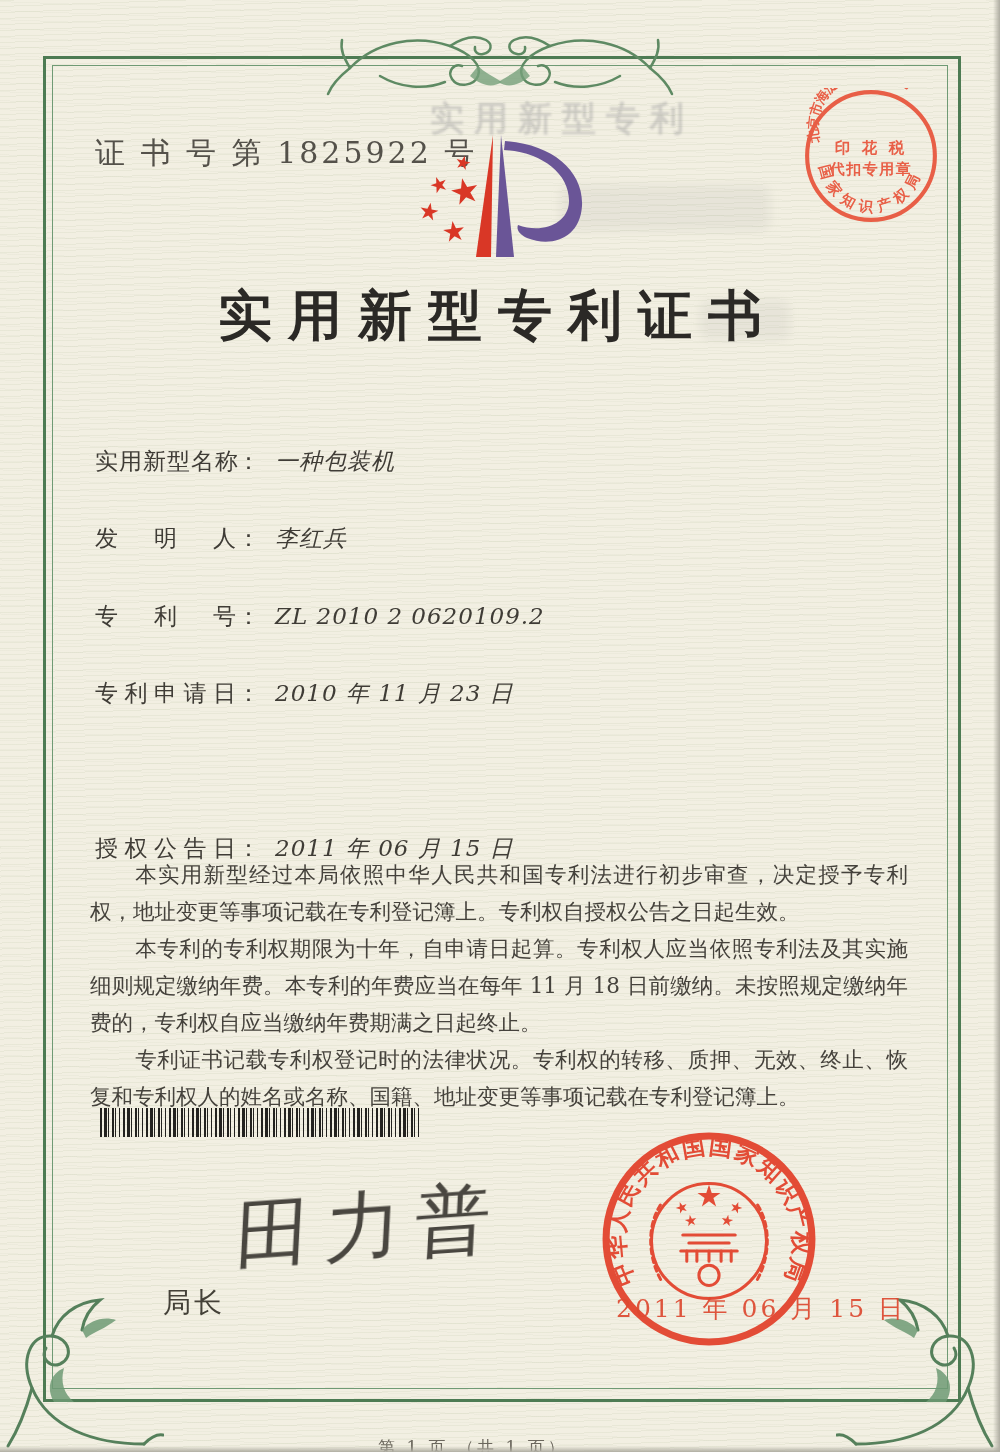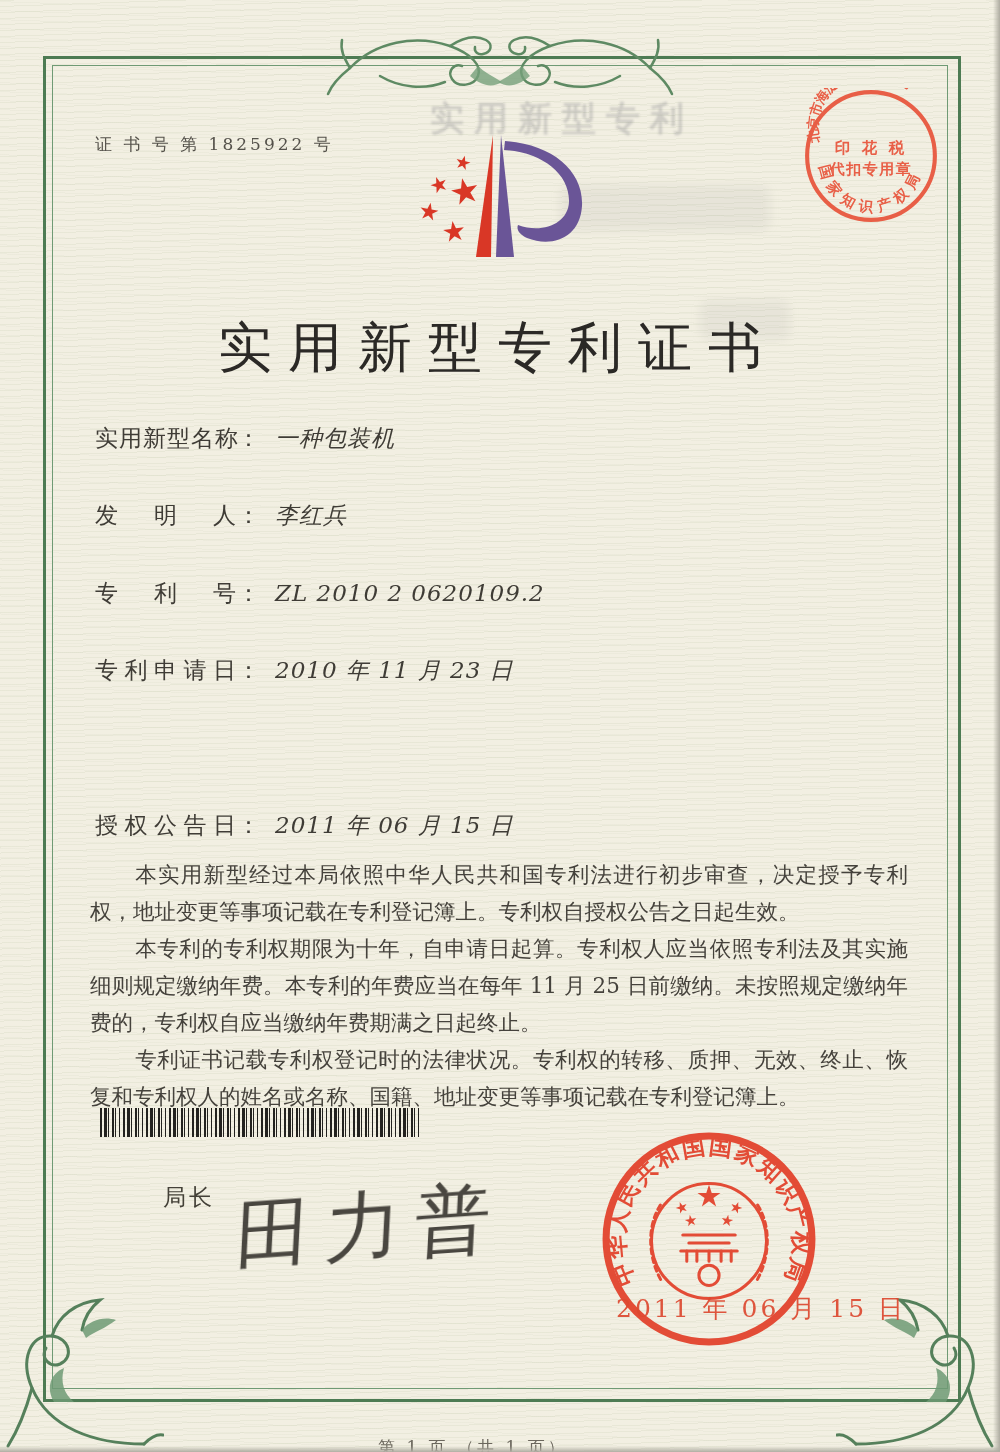--- a/index.html
+++ b/index.html
@@ -13,41 +13,41 @@
     color:#3c3a36;
   }
   .edge-right{position:absolute;right:0;top:0;width:7px;height:100%;
     background:linear-gradient(to left,#aeaca1,rgba(174,172,161,0));}
   .edge-bottom{position:absolute;left:0;bottom:0;width:100%;height:6px;
     background:linear-gradient(to top,#b0aea3,rgba(176,174,163,0));}
   .frame-outer{position:absolute;left:43px;top:56px;width:912px;height:1340px;
     border:3px solid #4d7b53;}
   .frame-inner{position:absolute;left:52px;top:65px;width:894px;height:1322px;
     border:1px solid #6f9a74;}
-  .cert-number{position:absolute;left:95px;top:133px;font-size:17px;letter-spacing:3px;color:#54514a;}
+  .cert-number{position:absolute;left:95px;top:133px;font-size:30px;letter-spacing:3px;color:#54514a;}
   .ghost-text{position:absolute;left:430px;top:96px;font-size:34px;letter-spacing:10px;
     color:rgba(125,126,132,0.30);filter:blur(1.3px);font-weight:bold;}
   .smudge{position:absolute;background:rgba(140,142,138,0.10);filter:blur(5px);border-radius:10px;}
   .title{position:absolute;left:0;top:280px;width:996px;text-align:center;
-    font-size:54px;font-weight:400;letter-spacing:16px;color:#2b2926;margin-top:32px;}
+    font-size:54px;font-weight:700;letter-spacing:16px;color:#2b2926;}
   .field{position:absolute;left:95px;font-size:23px;letter-spacing:1px;color:#3f3c36;white-space:nowrap;}
-  .field .label{display:inline-block;width:142px;text-align:justify;text-align-last:justify;}
+  .field .label{display:inline-block;width:142px;text-align:justify;text-align-last:justify;margin-top:23px;}
   .field .value{margin-left:14px;font-style:italic;}
   .body-text{position:absolute;left:90px;top:856px;width:818px;font-size:21.5px;
     line-height:37px;text-align:justify;color:#45423c;}
   .body-text p{margin:0;text-indent:2.1em;}
   .barcode{position:absolute;left:100px;top:1108px;width:322px;height:29px;
     background:repeating-linear-gradient(90deg,
       #23221f 0 2px, rgba(0,0,0,0) 2px 4px,
       #23221f 4px 7px, rgba(0,0,0,0) 7px 8px,
       #23221f 8px 9px, rgba(0,0,0,0) 9px 12px,
       #23221f 12px 14px, rgba(0,0,0,0) 14px 15px,
       #23221f 15px 16px, rgba(0,0,0,0) 16px 19px,
       #23221f 19px 20px, rgba(0,0,0,0) 20px 23px);}
-  .signer-title{position:absolute;left:163px;top:1182px;font-size:23px;letter-spacing:3px;color:#444138;}
+  .signer-title{position:absolute;left:163px;top:1284px;font-size:28px;letter-spacing:3px;color:#444138;}
   .signature{position:absolute;left:235px;top:1176px;font-size:76px;color:#33302b;
     transform:rotate(-4deg) skewX(-7deg);letter-spacing:14px;opacity:.88;filter:blur(.3px);white-space:nowrap;}
   .seal-date{position:absolute;left:616px;top:1292px;font-size:25px;letter-spacing:3px;
     color:#dd4930;opacity:.92;white-space:nowrap;}
   .footer{position:absolute;left:378px;top:1436px;font-size:17px;letter-spacing:3px;color:#6b675d;white-space:nowrap;}
   .logo-svg{position:absolute;left:392px;top:126px;}
   .tax-stamp{position:absolute;left:803px;top:88px;opacity:.92;}
   .office-seal{position:absolute;left:598px;top:1128px;opacity:.93;}
   .ornament{position:absolute;}
   svg text{font-family:"DejaVu Serif","Liberation Serif",serif;}
@@ -153,21 +153,21 @@
   </div>
   <div class="field" style="top:655px;">
     <span class="label">专利申请日</span><span>：</span><span class="value">2010 年 11 月 23 日</span>
   </div>
   <div class="field" style="top:810px;">
     <span class="label">授权公告日</span><span>：</span><span class="value">2011 年 06 月 15 日</span>
   </div>
 
   <div class="body-text">
     <p>本实用新型经过本局依照中华人民共和国专利法进行初步审查，决定授予专利权，地址变更等事项记载在专利登记簿上。专利权自授权公告之日起生效。</p>
-    <p>本专利的专利权期限为十年，自申请日起算。专利权人应当依照专利法及其实施细则规定缴纳年费。本专利的年费应当在每年 11 月 25 日前缴纳。未按照规定缴纳年费的，专利权自应当缴纳年费期满之日起终止。</p>
+    <p>本专利的专利权期限为十年，自申请日起算。专利权人应当依照专利法及其实施细则规定缴纳年费。本专利的年费应当在每年 11 月 18 日前缴纳。未按照规定缴纳年费的，专利权自应当缴纳年费期满之日起终止。</p>
     <p>专利证书记载专利权登记时的法律状况。专利权的转移、质押、无效、终止、恢复和专利权人的姓名或名称、国籍、地址变更等事项记载在专利登记簿上。</p>
   </div>
 
   <div class="barcode"></div>
 
   <div class="signer-title">局长</div>
   <div class="signature">田力普</div>
 
   <svg class="office-seal" width="222" height="222" viewBox="0 0 220 220">
     <defs>

